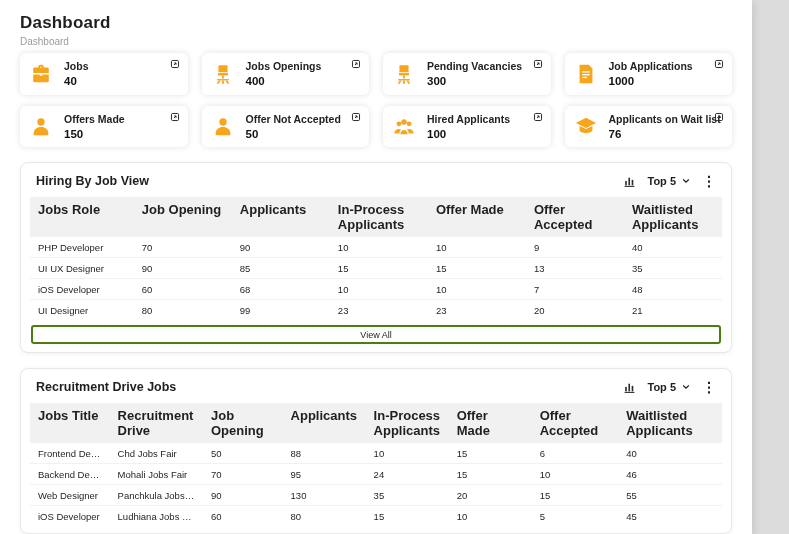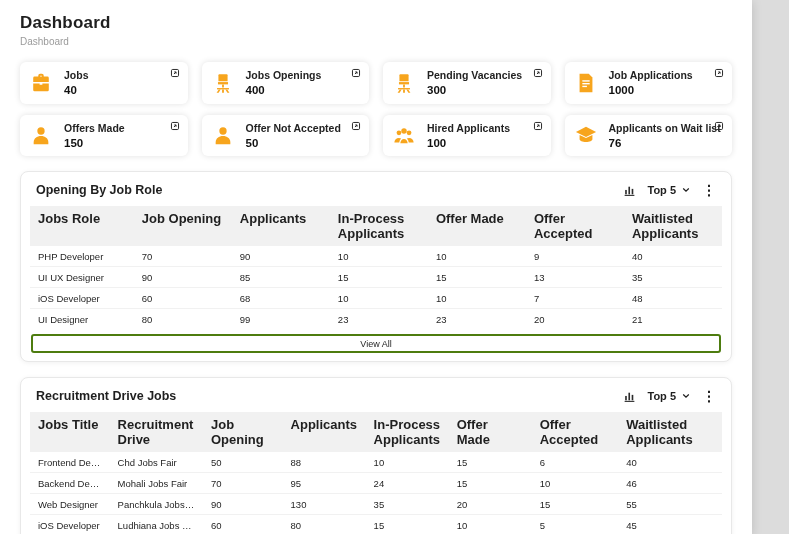--- a/index.html
+++ b/index.html
@@ -19,21 +19,21 @@
   }
   
   .page-title { font-size: 17px; font-weight: 800; letter-spacing: .2px; }
   .breadcrumb { font-size: 10px; color: #9b9b9b; margin-top: 3px; }
 
   
   .cards {
     display: grid;
     grid-template-columns: repeat(4, 1fr);
     gap: 11px 14px;
-    margin-top: 15px;
+    margin-top: 6px;
   }
   .stat-card {
     position: relative;
     background: #fff;
     border-radius: 6px;
     box-shadow: 0 0 6px rgba(0,0,0,.12);
     padding: 7px 10px 6px 10px;
     display: flex;
     align-items: center;
     min-height: 40px;
@@ -257,21 +257,21 @@
         </span>
         <span class="card-expand"><svg viewBox="0 0 24 24" width="10" height="10" fill="none" stroke="#2b2b2b" stroke-width="2.4">
             <rect x="3.5" y="3.5" width="17" height="17" rx="3"></rect>
             <path d="M9.5 14.5 14.5 9.5M10.2 9.5h4.3v4.3"></path>
           </svg></span>
       </div>
     </div>
 
   <section class="panel">
     <div class="panel-head">
-      <div class="panel-title">Opening By Job Role</div>
+      <div class="panel-title">Hiring By Job View</div>
       <div class="panel-tools">
         <button class="tool-btn">
           <svg viewBox="0 0 24 24" width="13" height="13" fill="#2b2b2b">
               <rect x="4" y="11" width="3" height="8"></rect>
               <rect x="10" y="5" width="3" height="14"></rect>
               <rect x="16" y="9" width="3" height="10"></rect>
               <rect x="3" y="20" width="18" height="2"></rect>
             </svg>
         </button>
         <button class="top5">

